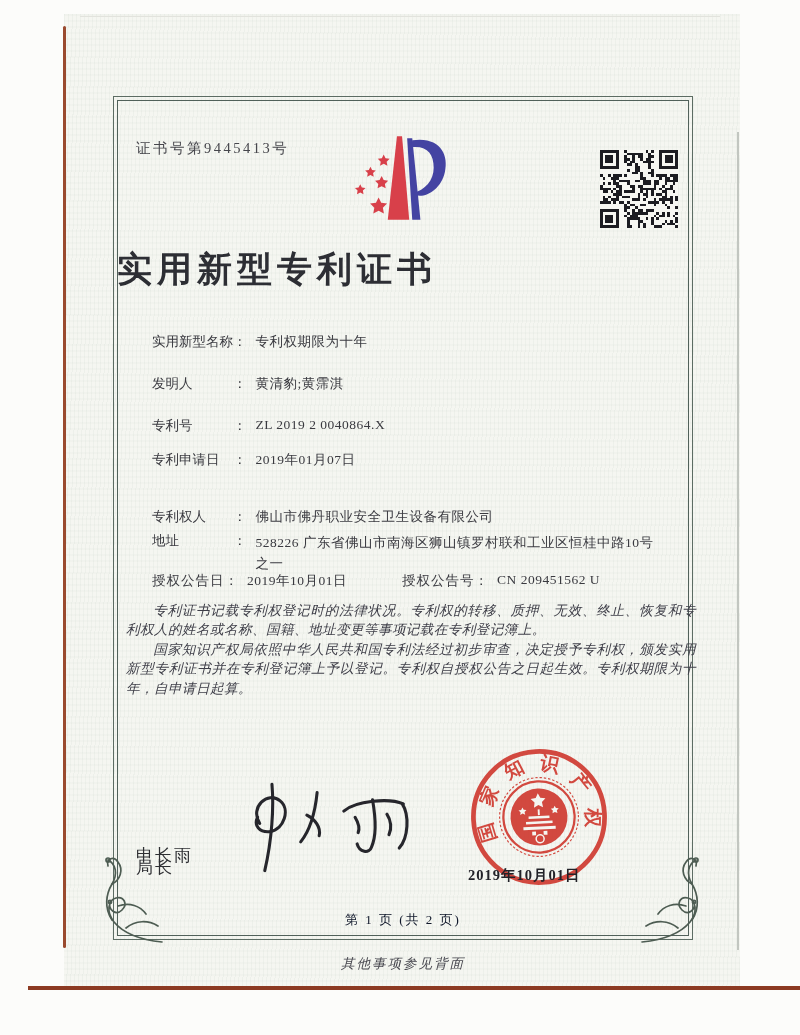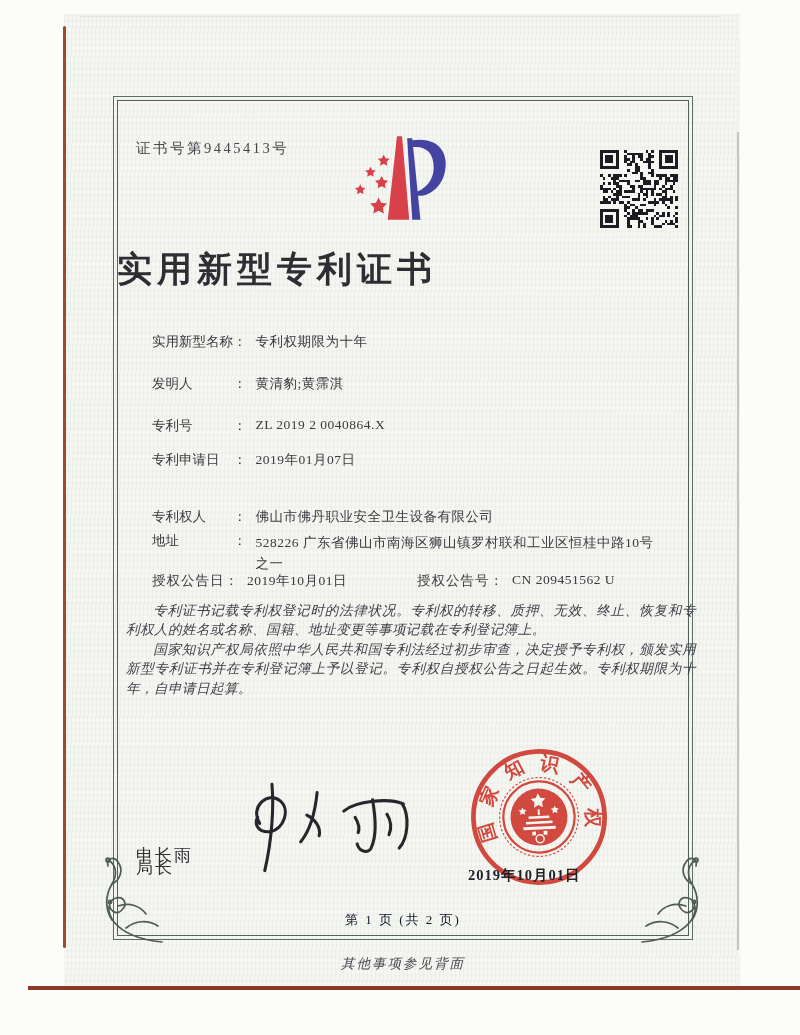--- a/index.html
+++ b/index.html
@@ -420,21 +420,21 @@
 <div class="abs frow" style="top:508px;">
   <span class="flabel">专利权人</span><span class="fcolon">：</span><span class="fvalue">佛山市佛丹职业安全卫生设备有限公司</span>
 </div>
 <div class="abs frow" style="top:532px;">
   <span class="flabel">地址</span><span class="fcolon">：</span><span class="fvalue addr">528226 广东省佛山市南海区狮山镇罗村联和工业区恒桂中路10号之一</span>
 </div>
 
 <div class="abs frow" style="top:572px;">
   <span class="glabel">授权公告日</span><span class="fcolon">：</span><span class="fvalue">2019年10月01日</span>
 </div>
-<div class="abs frow" style="left:417px;top:572px;">
+<div class="abs frow" style="left:402px;top:572px;">
   <span class="glabel">授权公告号</span><span class="fcolon">：</span><span class="fvalue">CN 209451562 U</span>
 </div>
 
 <div class="abs bodytext">
   <p>专利证书记载专利权登记时的法律状况。专利权的转移、质押、无效、终止、恢复和专利权人的姓名或名称、国籍、地址变更等事项记载在专利登记簿上。</p>
   <p>国家知识产权局依照中华人民共和国专利法经过初步审查，决定授予专利权，颁发实用新型专利证书并在专利登记簿上予以登记。专利权自授权公告之日起生效。专利权期限为十年，自申请日起算。</p>
 </div>
 
 <div class="abs signer-title">局长</div>
 <div class="abs signer-name">申长雨</div>

